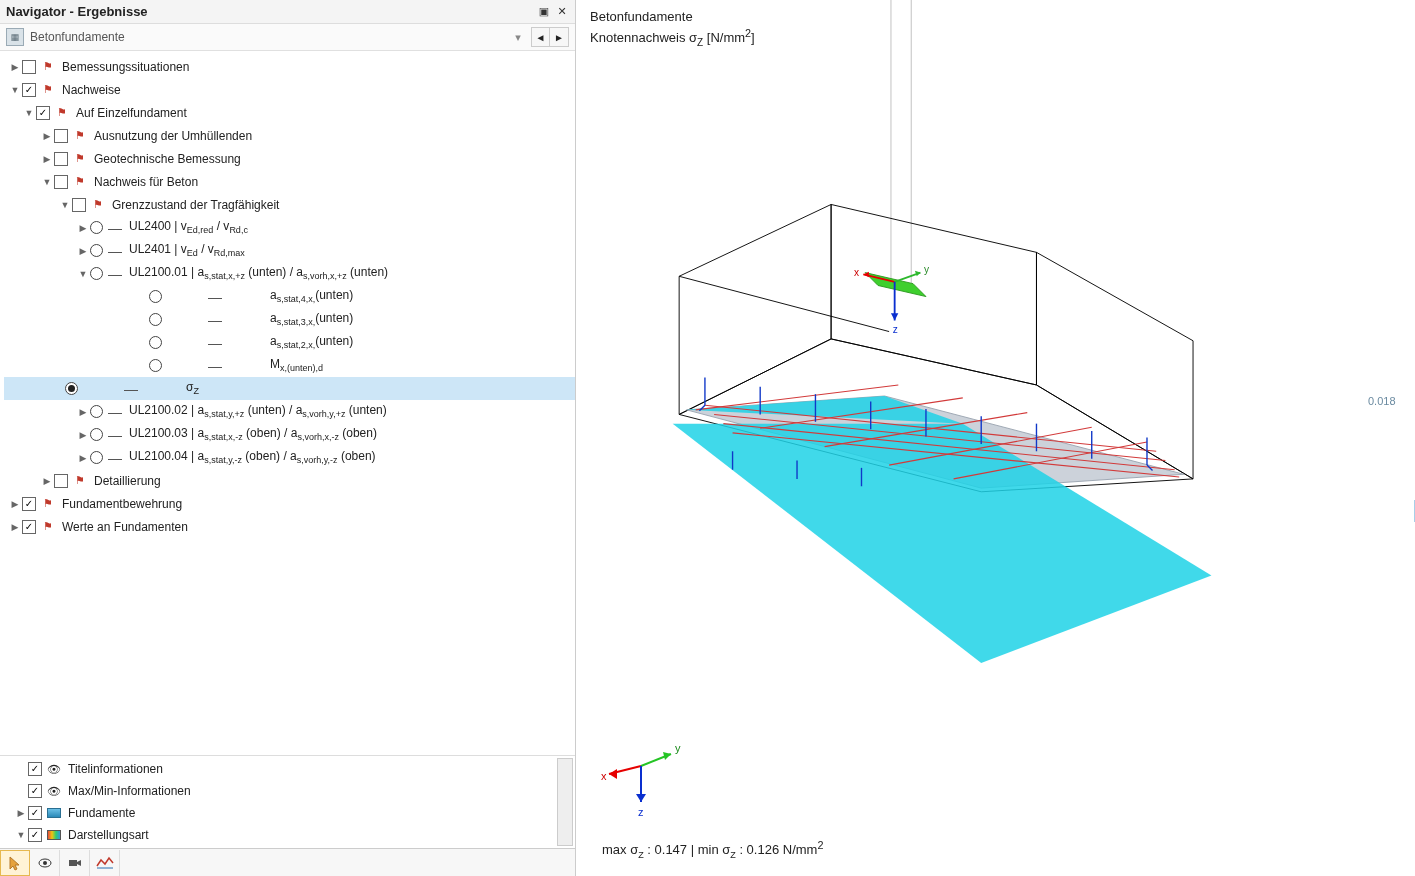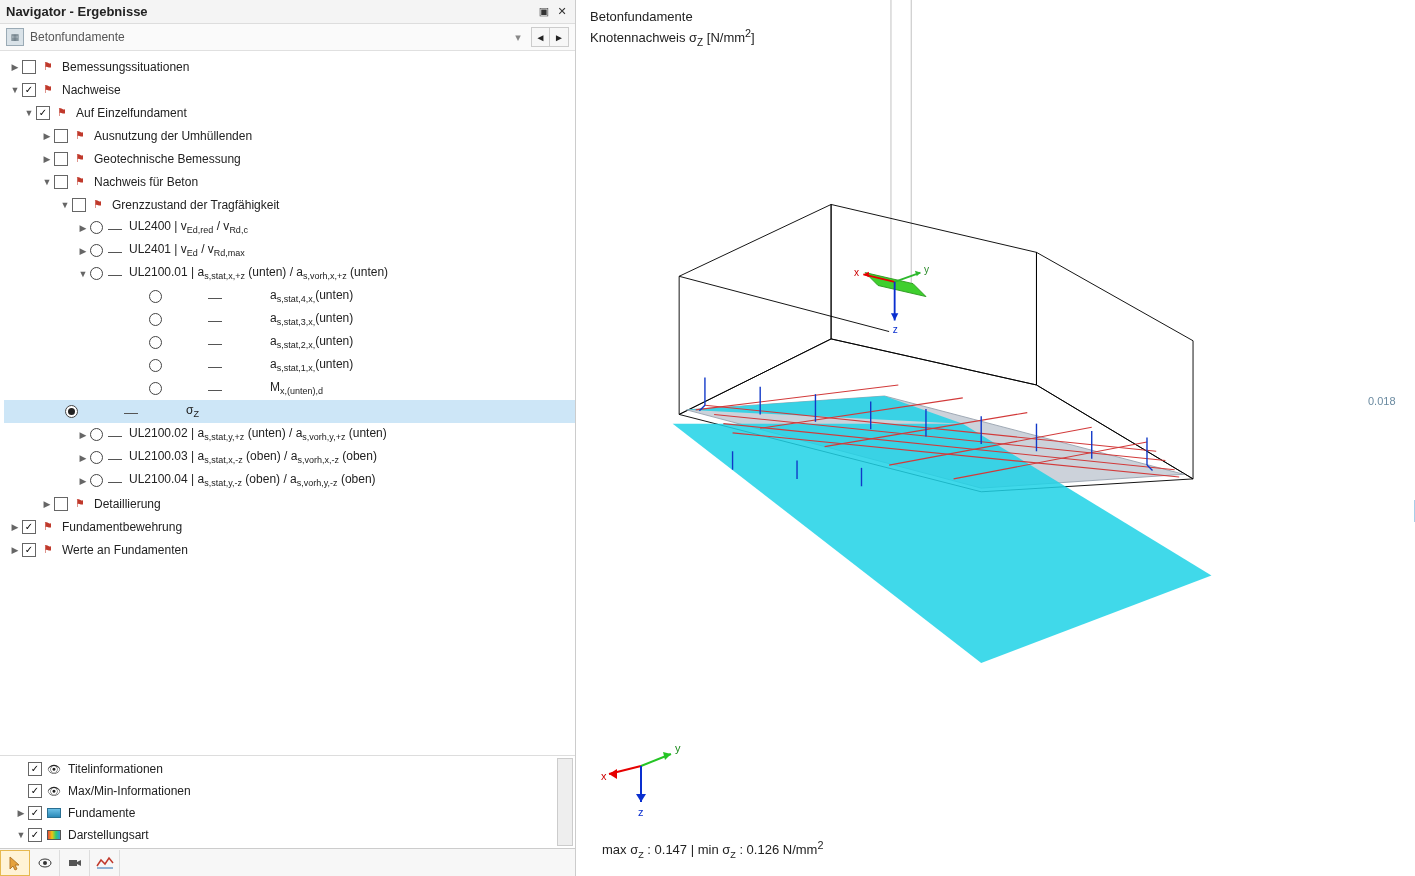--- a/index.html
+++ b/index.html
@@ -186,28 +186,20 @@
                             <span class="radio"></span>
                             <span class="ico ico-line"></span>
                             <span class="lbl"><span>a</span><sub>s,stat,2,x,</sub><span>(unten)</span></span>
                           </div>
                             </li>
                           <li>
                               <div class="row indent-5">
                             <span class="arrow none"></span>
                             <span class="radio"></span>
                             <span class="ico ico-line"></span>
-                            <span class="lbl"><span>a</span><sub>s,stat,1,x,</sub><span>(unten)</span></span>
-                          </div>
-                            </li>
-                          <li>
-                              <div class="row indent-5">
-                            <span class="arrow none"></span>
-                            <span class="radio"></span>
-                            <span class="ico ico-line"></span>
                             <span class="lbl"><span>M</span><sub>x,(unten),d</sub></span>
                           </div>
                             </li>
                           <li>
                               <div class="row indent-5 selected">
                             <span class="arrow none"></span>
                             <span class="radio on"></span>
                             <span class="ico ico-line"></span>
                             <span class="lbl"><span>σ</span><sub>Z</sub></span>
                           </div>

